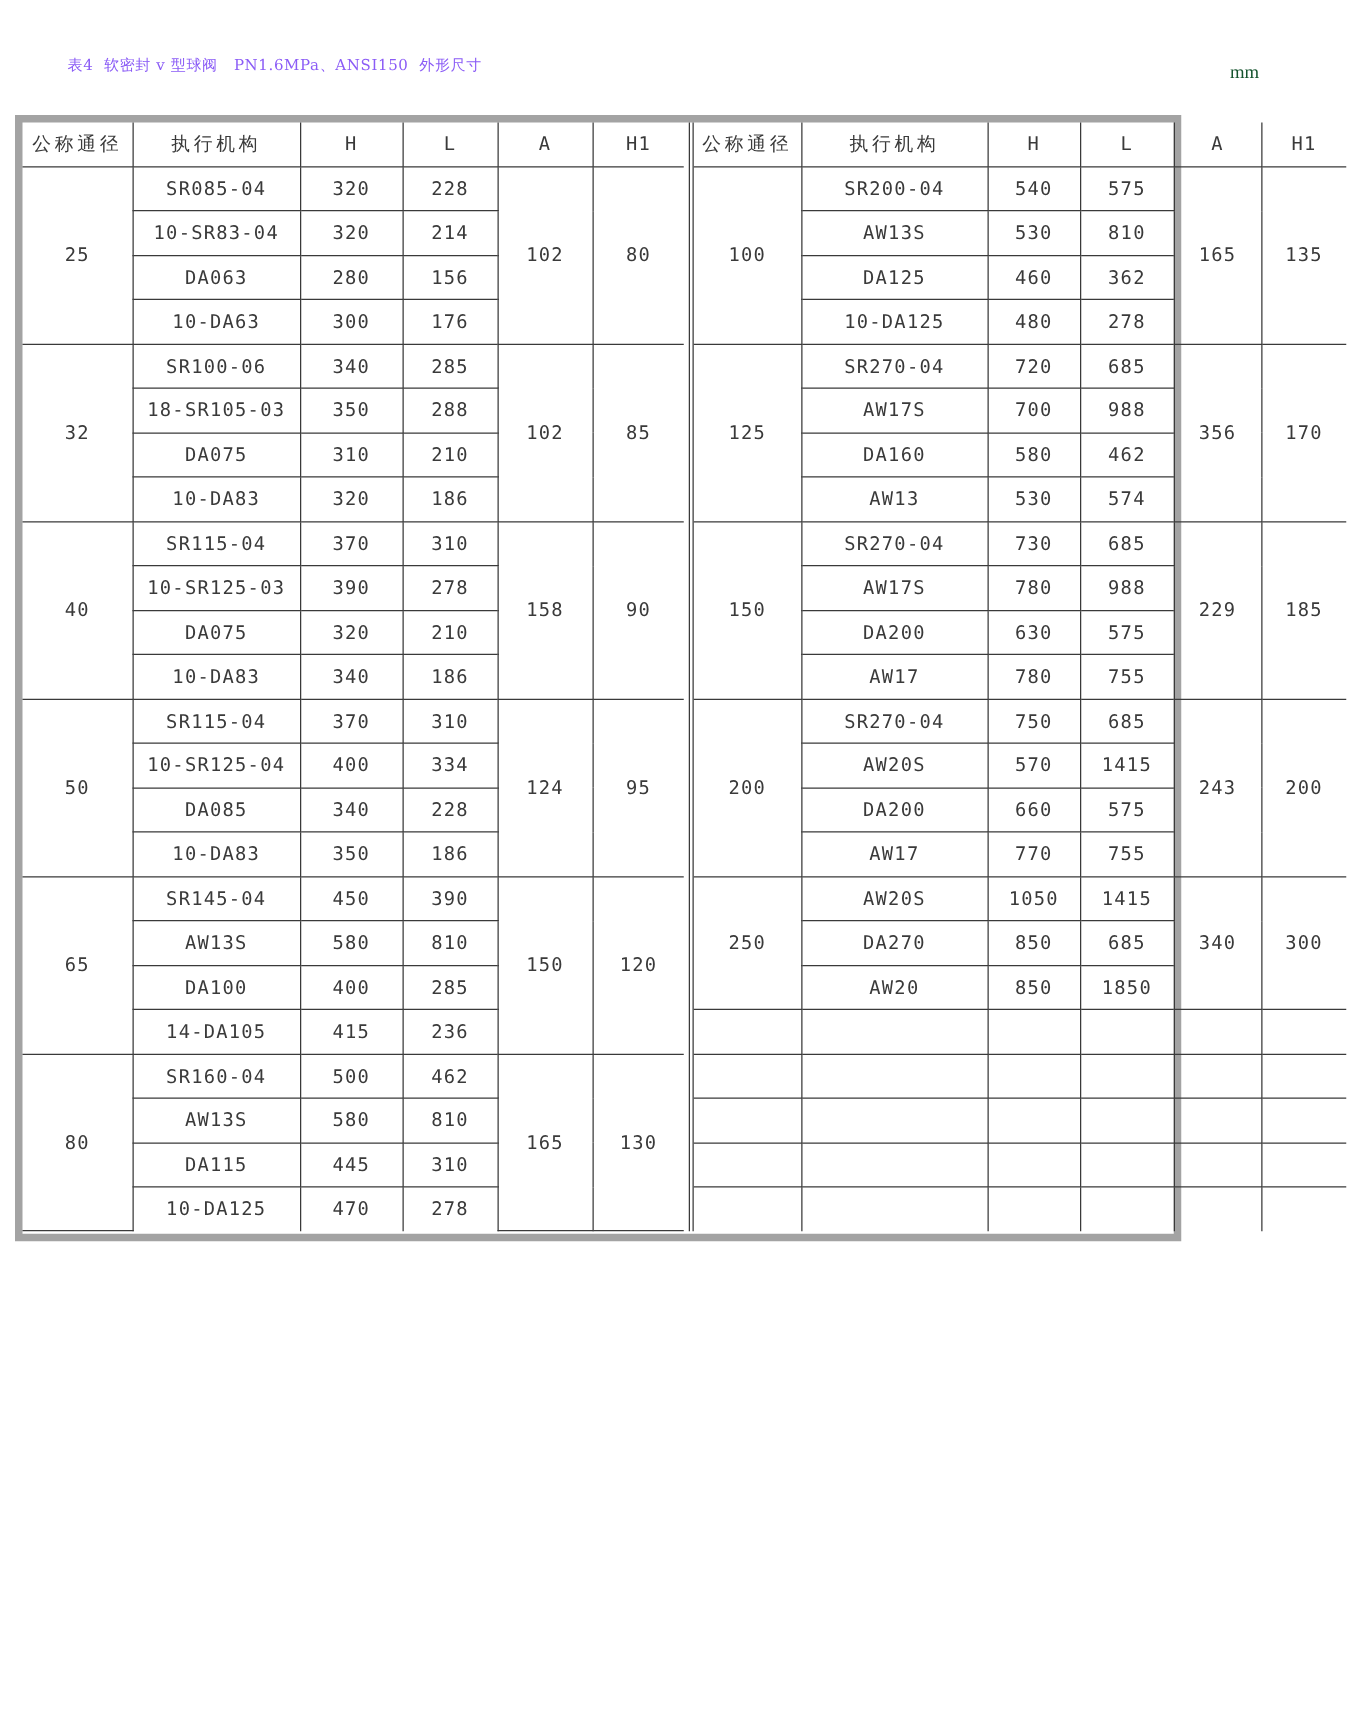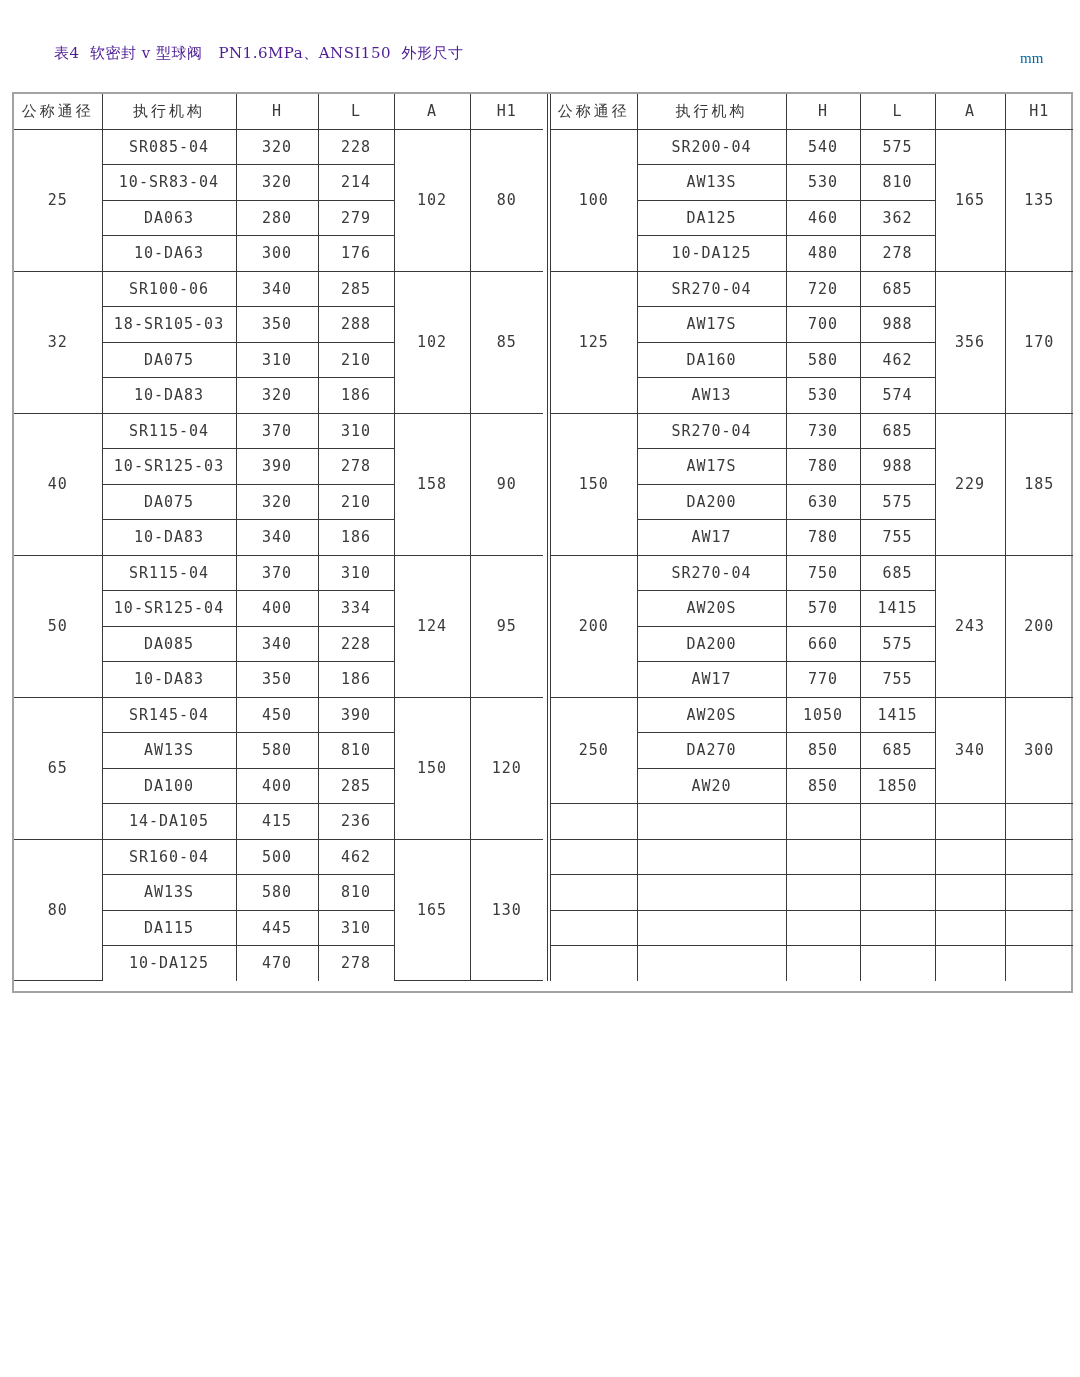--- a/index.html
+++ b/index.html
@@ -1,20 +1,20 @@
 <!DOCTYPE html>
 <html><head>
 <meta charset="utf-8">
 <style>
   html, body { margin:0; padding:0; background:#ffffff; }
   body { width:1080px; height:1377px; position:relative; overflow:hidden;
          font-family:"DejaVu Serif", "Liberation Serif", serif; color:#333; }
-  .title { position:absolute; left:54px; top:44px; font-size:15px; letter-spacing:0.5px; color:#4c1d95; white-space:pre; }
-  .unit { position:absolute; left:1020px; top:50px; font-size:15px; color:#0369a1; font-family:"Liberation Serif", serif; }
-  .tablewrap { position:absolute; left:12px; top:92px; width:1061px; height:901px; border:2px solid #a3a3a3; box-sizing:border-box; }
+  .title { position:absolute; left:54px; top:44px; font-size:12px; letter-spacing:0.5px; color:#8b5cf6; white-space:pre; }
+  .unit { position:absolute; left:984px; top:50px; font-size:15px; color:#14532d; font-family:"Liberation Serif", serif; }
+  .tablewrap { position:absolute; left:12px; top:92px; width:933px; height:901px; border:6px solid #a3a3a3; box-sizing:border-box; }
   .half { position:absolute; top:0; }
   .half.left { left:0; width:529px; }
   .half.right { left:533px; width:526px; border-left:4px double #3a3a3a; box-sizing:border-box; }
   table { border-collapse:collapse; table-layout:fixed; width:100%; }
   td, th { border:1.5px solid #3a3a3a; text-align:center; vertical-align:middle; padding:0;
            font-family:"DejaVu Sans Mono", "Liberation Mono", monospace; font-size:15px; color:#3a3a3a;
            height:34.5px; font-weight:normal; letter-spacing:1px; }
   th { font-size:15px; }
   th.cn { font-family:"DejaVu Sans", sans-serif; letter-spacing:3px; font-size:15px; }
   tr:first-child th { border-top:none; }
@@ -60,21 +60,21 @@
             <td rowspan="4">80</td>
           </tr>
           <tr>
             <td>10-SR83-04</td>
             <td>320</td>
             <td>214</td>
           </tr>
           <tr>
             <td>DA063</td>
             <td>280</td>
-            <td>279</td>
+            <td>156</td>
           </tr>
           <tr>
             <td>10-DA63</td>
             <td>300</td>
             <td>176</td>
           </tr>
           <tr>
             <td rowspan="4">32</td>
             <td>SR100-06</td>
             <td>340</td>

